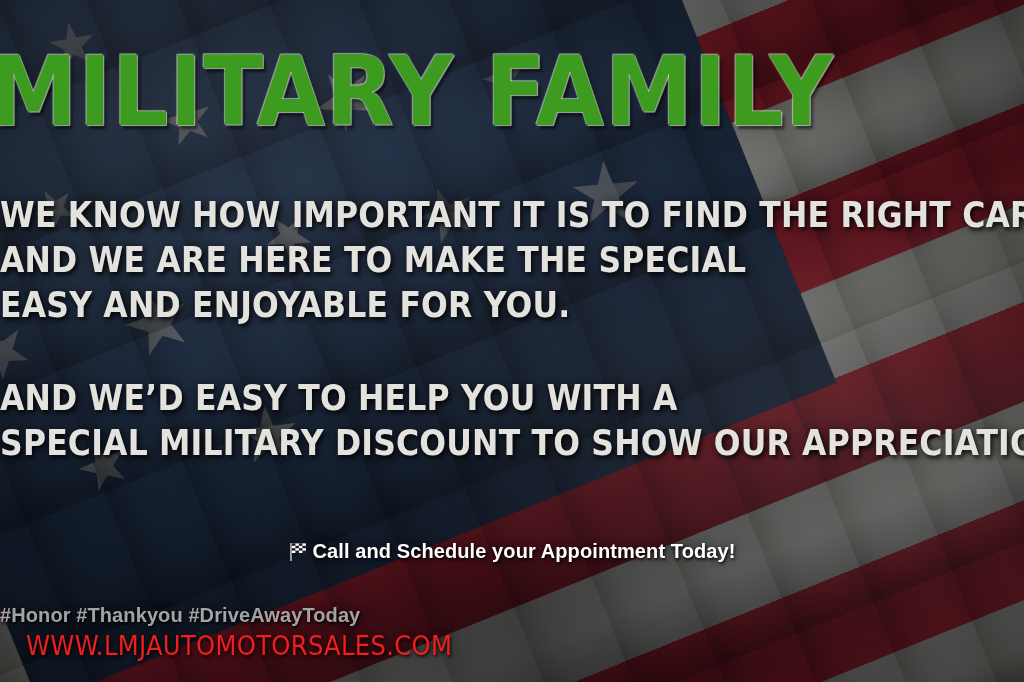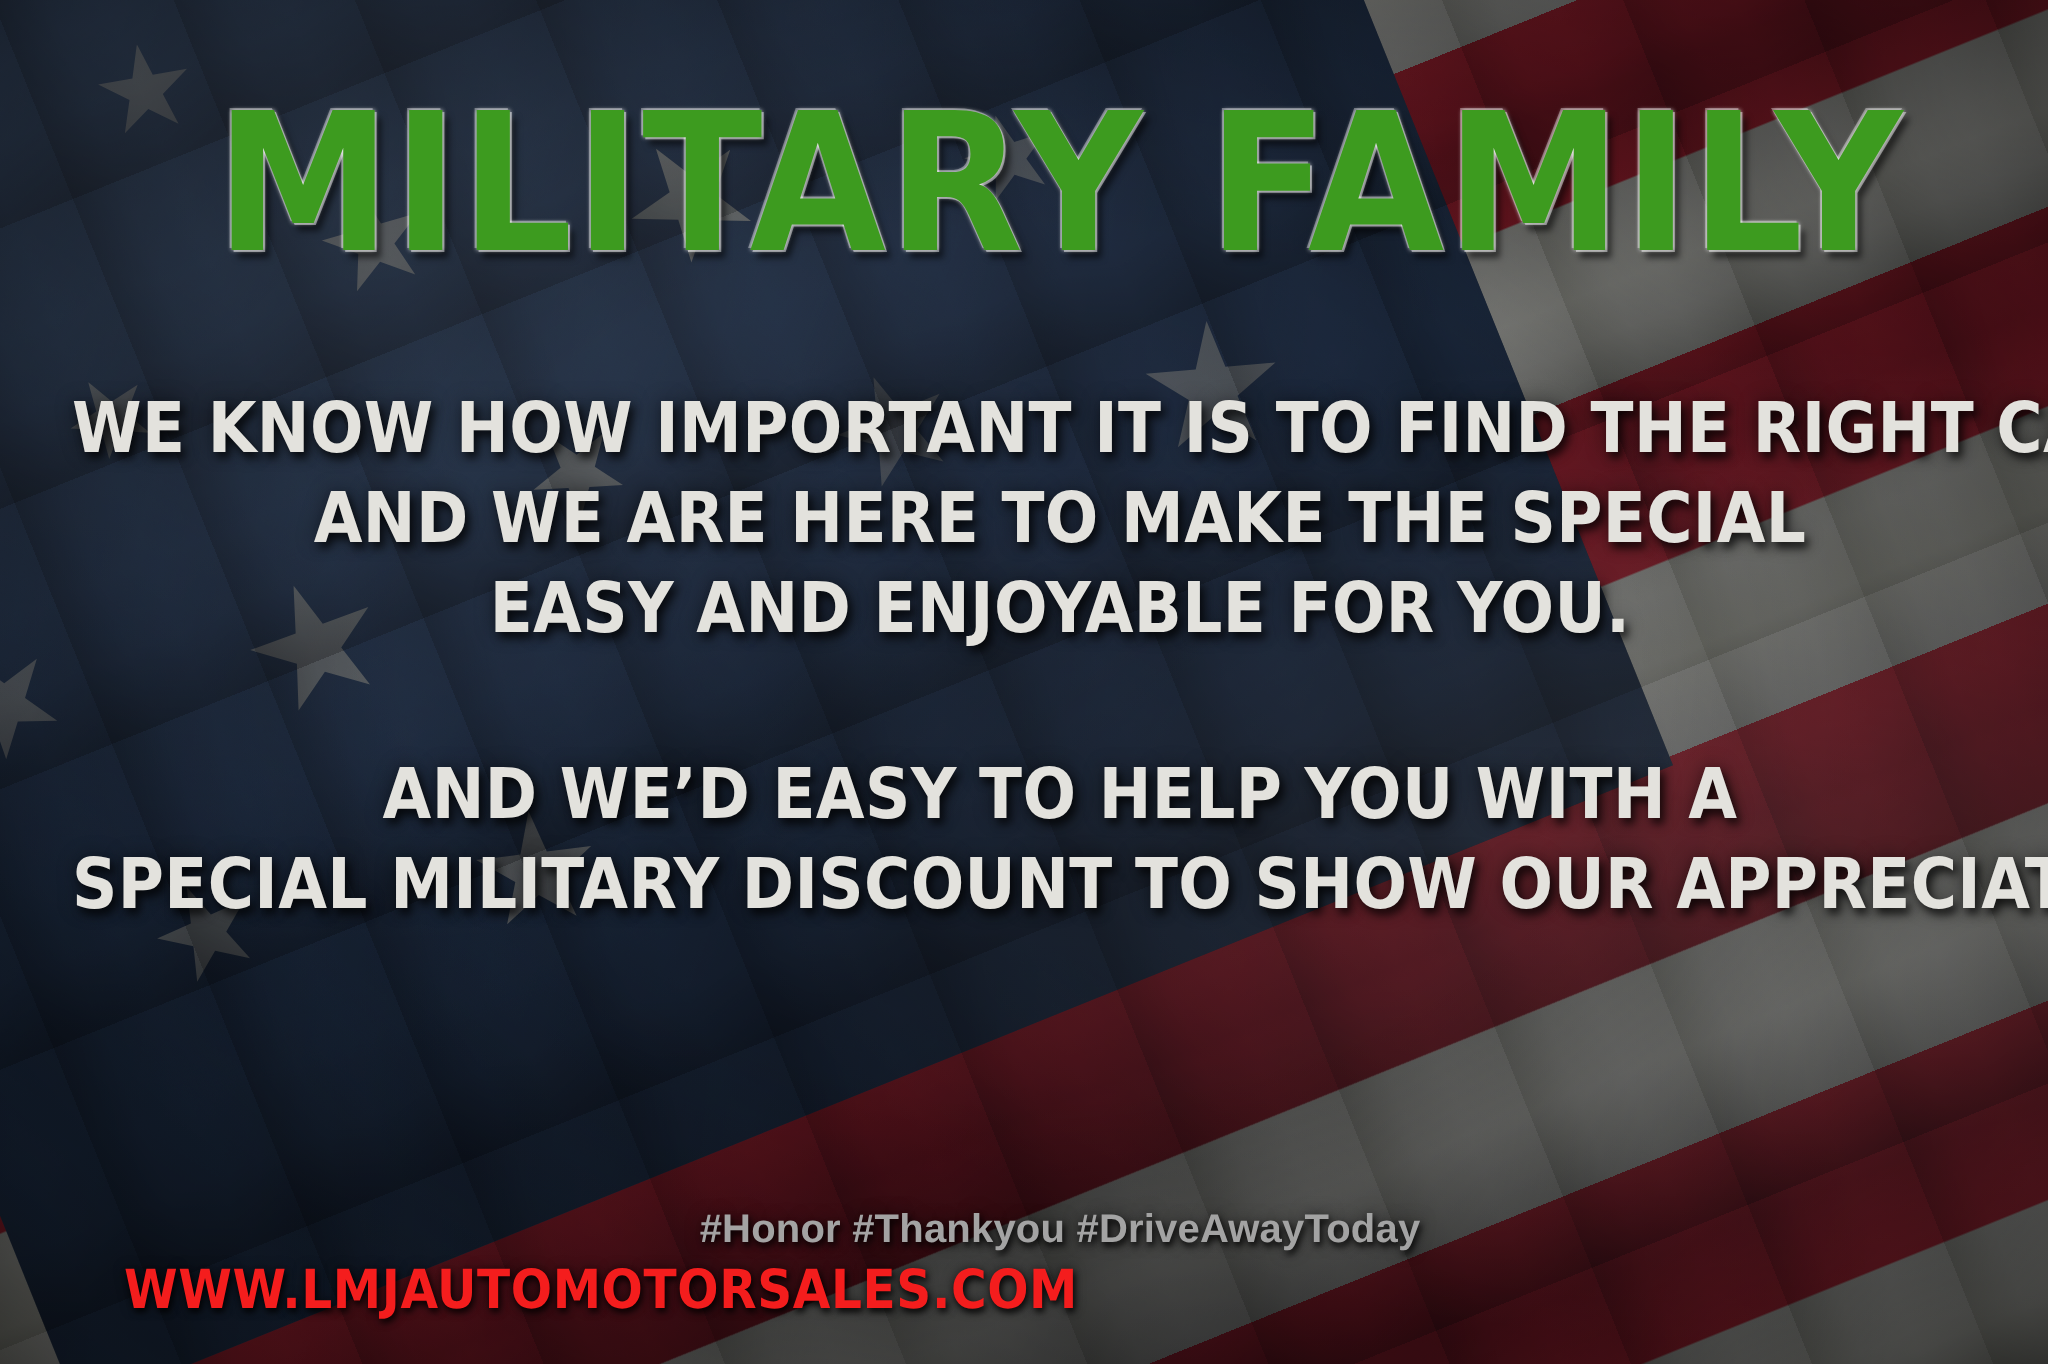--- a/index.html
+++ b/index.html
@@ -114,22 +114,20 @@
     background: radial-gradient(ellipse at 50% 48%, rgba(0,0,0,0) 42%, rgba(0,0,0,.42) 100%);
   }
 
   
   .content {
     position: absolute;
     inset: 0;
     display: flex;
     flex-direction: column;
     align-items: center;
-    text-align: center;
-    margin-left: 36px;
   }
 
   .headline {
     margin: 0;
     position: absolute;
     top: 44px;
     left: 0;
     right: 0;
     font-family: "Liberation Sans Narrow", "DejaVu Sans Condensed", "Liberation Sans", sans-serif;
     font-weight: 700;
@@ -208,21 +206,21 @@
     right: 0;
     top: 630px;
     height: 40px;
     display: flex;
     align-items: flex-start;
     justify-content: space-between;
     padding: 0 26px;
   }
   .website, .phone {
     font-family: "Liberation Sans Narrow", "DejaVu Sans Condensed", "Liberation Sans", sans-serif;
-    font-weight: 700;
+    font-weight: 400;
     font-size: 27px;
     color: #f41d1d;
     letter-spacing: .3px;
     text-shadow: 1px 2px 3px rgba(0,0,0,.8), 0 0 6px rgba(0,0,0,.5);
     white-space: nowrap;
   }
   .phone { letter-spacing: .6px; }
 </style>
 </head>
 <body>
@@ -261,20 +259,39 @@
       <span class="body-line">WE KNOW HOW IMPORTANT IT IS TO FIND THE RIGHT CAR,</span>
       <span class="body-line">AND WE ARE HERE TO MAKE THE SPECIAL</span>
       <span class="body-line">EASY AND ENJOYABLE FOR YOU.</span>
     </div>
 
     <div class="body-block para2">
       <span class="body-line">AND WE’D EASY TO HELP YOU WITH A</span>
       <span class="body-line">SPECIAL MILITARY DISCOUNT TO SHOW OUR APPRECIATION.”</span>
     </div>
 
+    <div class="cta">
+      <span class="flag-icon">
+        <svg viewBox="0 0 22 22" width="22" height="22" aria-hidden="true">
+          <rect x="2" y="2" width="1.9" height="18" fill="#9aa0a6"></rect>
+          <g>
+            <rect x="3.9" y="2.4" width="14" height="9.6" fill="#ffffff"></rect>
+            <rect x="3.9" y="2.4" width="3.5" height="2.4" fill="#1c1c1c"></rect>
+            <rect x="10.9" y="2.4" width="3.5" height="2.4" fill="#1c1c1c"></rect>
+            <rect x="7.4" y="4.8" width="3.5" height="2.4" fill="#1c1c1c"></rect>
+            <rect x="14.4" y="4.8" width="3.5" height="2.4" fill="#1c1c1c"></rect>
+            <rect x="3.9" y="7.2" width="3.5" height="2.4" fill="#1c1c1c"></rect>
+            <rect x="10.9" y="7.2" width="3.5" height="2.4" fill="#1c1c1c"></rect>
+            <rect x="7.4" y="9.6" width="3.5" height="2.4" fill="#1c1c1c"></rect>
+            <rect x="14.4" y="9.6" width="3.5" height="2.4" fill="#1c1c1c"></rect>
+          </g>
+        </svg>
+      </span>
+      <span>Call and Schedule your Appointment Today!</span>
+    </div>
 
     <div class="hashtags">#Honor #Thankyou #DriveAwayToday</div>
 
     <div class="footer">
       <span class="website">WWW.LMJAUTOMOTORSALES.COM</span>
     </div>
 
   </div>
 </div>
 

